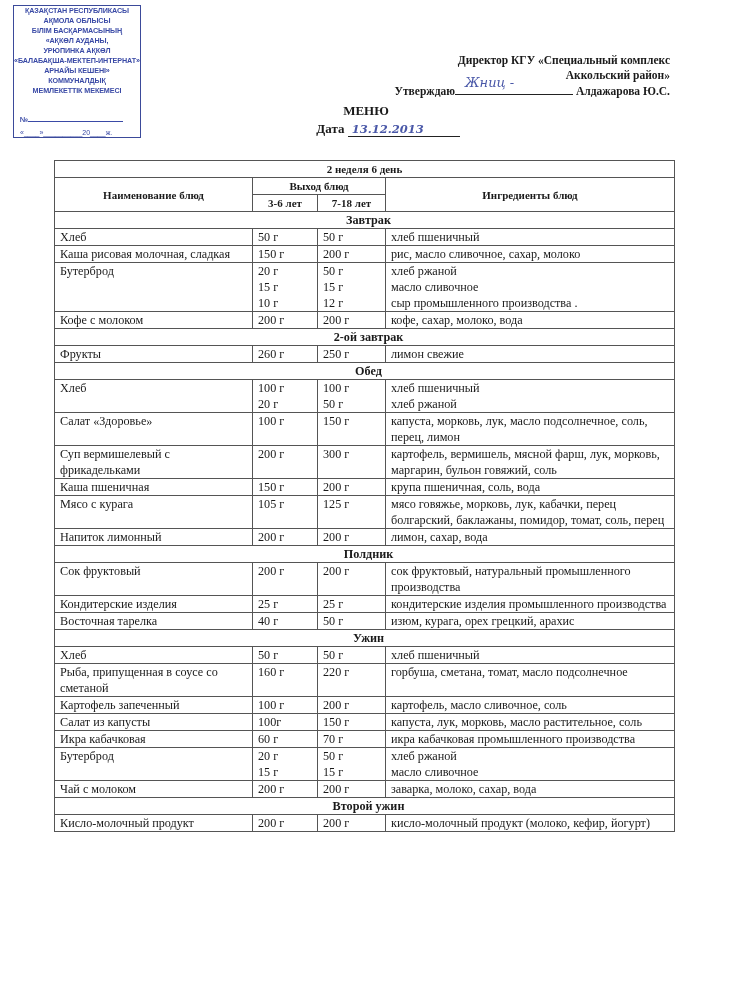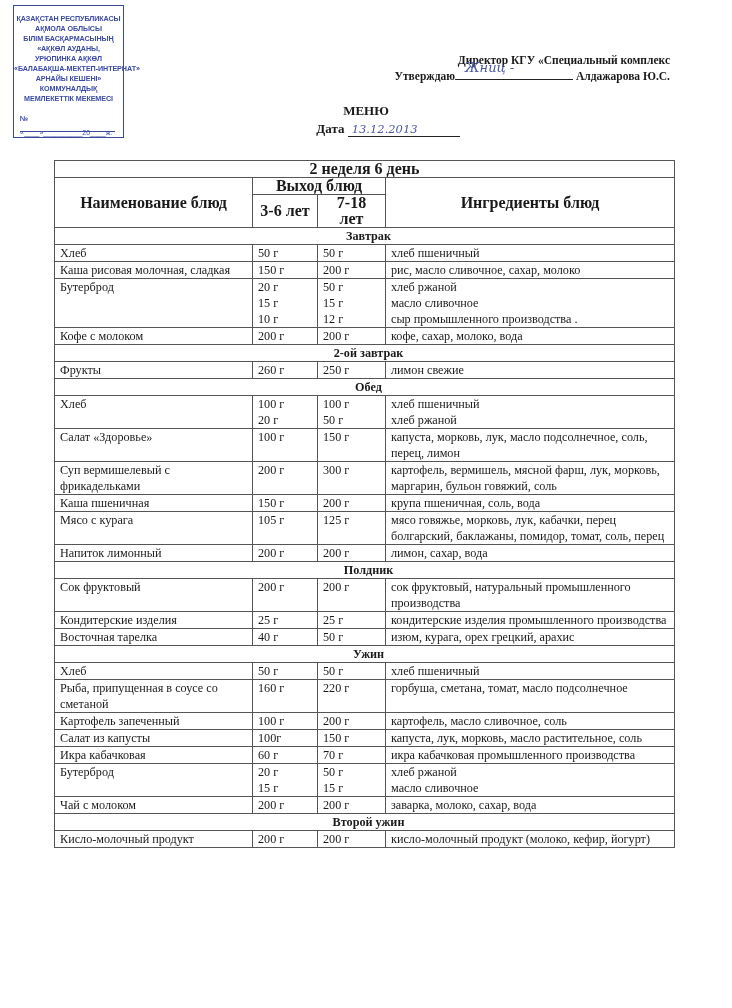--- a/index.html
+++ b/index.html
@@ -1,55 +1,55 @@
 <!DOCTYPE html>
 <html><head>
 <meta charset="utf-8">
 <style>
   html, body { margin: 0; padding: 0; background: #ffffff; }
   body { width: 732px; height: 1008px; position: relative; overflow: hidden;
          font-family: "Liberation Serif", serif; color: #1a1a1a; }
 
   
-  .stamp { position: absolute; left: 13px; top: 5px; width: 111px; height: 133px;
+  .stamp { position: absolute; left: 13px; top: 5px; width: 128px; height: 133px;
            border: 1.5px solid #3b4a9a; color: #3a4aa6;
            font-family: "Liberation Sans", sans-serif; font-size: 7.2px; font-weight: bold;
-           text-align: center; line-height: 10px; box-sizing: border-box; padding-top: 8px; }
+           text-align: center; line-height: 10px; box-sizing: border-box; }
   .stamp .line { white-space: nowrap; letter-spacing: -0.1px; }
   .stamp .reg { position: absolute; left: 6px; right: 6px; top: 108px; text-align: left; font-weight: bold; }
   .stamp .reg .ul { display: inline-block; width: 95px; border-bottom: 1px solid #3a4aa6; height: 7px; vertical-align: baseline; }
   .stamp .date { position: absolute; left: 6px; right: 4px; top: 122px; text-align: left; font-weight: normal; font-size: 7px; }
 
   
   .approve { position: absolute; right: 62px; top: 29px; text-align: right;
              font-size: 11.5px; font-weight: bold; line-height: 15px; margin-top: 24px; }
   .approve .sign-row { white-space: nowrap; }
   .approve .sign-line { display: inline-block; width: 118px; border-bottom: 1px solid #222;
                         position: relative; height: 11px; vertical-align: baseline; text-align: right; }
   .approve .sign-line .sig { position: absolute; left: 10px; top: -8px; font-family: "DejaVu Serif", serif;
                              font-style: italic; font-weight: normal; color: #4a58a8; font-size: 13px; }
 
   
   .title { position: absolute; left: 0; width: 732px; top: 103px; text-align: center;
            font-weight: bold; font-size: 13px; }
   .title .menu { display: block; }
   .title .date-row { display: block; margin-top: 2px; margin-left: 44px; }
   .title .date-val { display: inline-block; width: 108px; border-bottom: 1px solid #222; text-align: left;
-                     font-style: italic; font-weight: normal; color: #4a58a8; font-family: "DejaVu Serif", serif;
+                     font-style: italic; font-weight: bold; color: #4a58a8; font-family: "DejaVu Serif", serif;
                      font-size: 11.5px; padding-left: 4px; }
 
   
   table.menu-table { position: absolute; left: 54px; top: 160px; width: 620px;
                      border-collapse: collapse; font-size: 12.2px; line-height: 16px; table-layout: fixed; }
   .menu-table td, .menu-table th { border: 1px solid #555; padding: 0 5px; vertical-align: top; }
   .menu-table col.c1 { width: 198px; }
   .menu-table col.c2 { width: 65px; }
   .menu-table col.c3 { width: 68px; }
   .menu-table col.c4 { width: 289px; }
-  .menu-table th { font-weight: bold; text-align: center; vertical-align: middle; font-size: 16px; }
+  .menu-table th { font-weight: bold; text-align: center; vertical-align: middle; font-size: 11px; }
   .menu-table .week th { height: 16px; }
   .menu-table .section td { text-align: center; font-weight: bold; height: 16px; padding-left: 13px; }
   .menu-table .multi span { display: block; }
 </style>
 </head>
 <body>
 
 <div class="stamp">
   <div id="stamp-lines">
       <div class="line">ҚАЗАҚСТАН РЕСПУБЛИКАСЫ</div>
@@ -63,20 +63,21 @@
       <div class="line">МЕМЛЕКЕТТІК МЕКЕМЕСІ</div>
     </div>
   <div class="reg">
     <span>№</span><span class="ul"></span>
   </div>
   <div class="date">«____»__________20____ж.</div>
 </div>
 
 <div class="approve">
   <div>Директор КГУ «Специальный комплекс</div>
+  <div>Аккольский район»</div>
   <div class="sign-row">
     <span>Утверждаю</span><span class="sign-line"><span class="sig">Жниц -</span></span>
     <span>Алдажарова Ю.С.</span>
   </div>
 </div>
 
 <div class="title">
   <span class="menu">МЕНЮ</span>
   <span class="date-row">
     <span>Дата</span>

